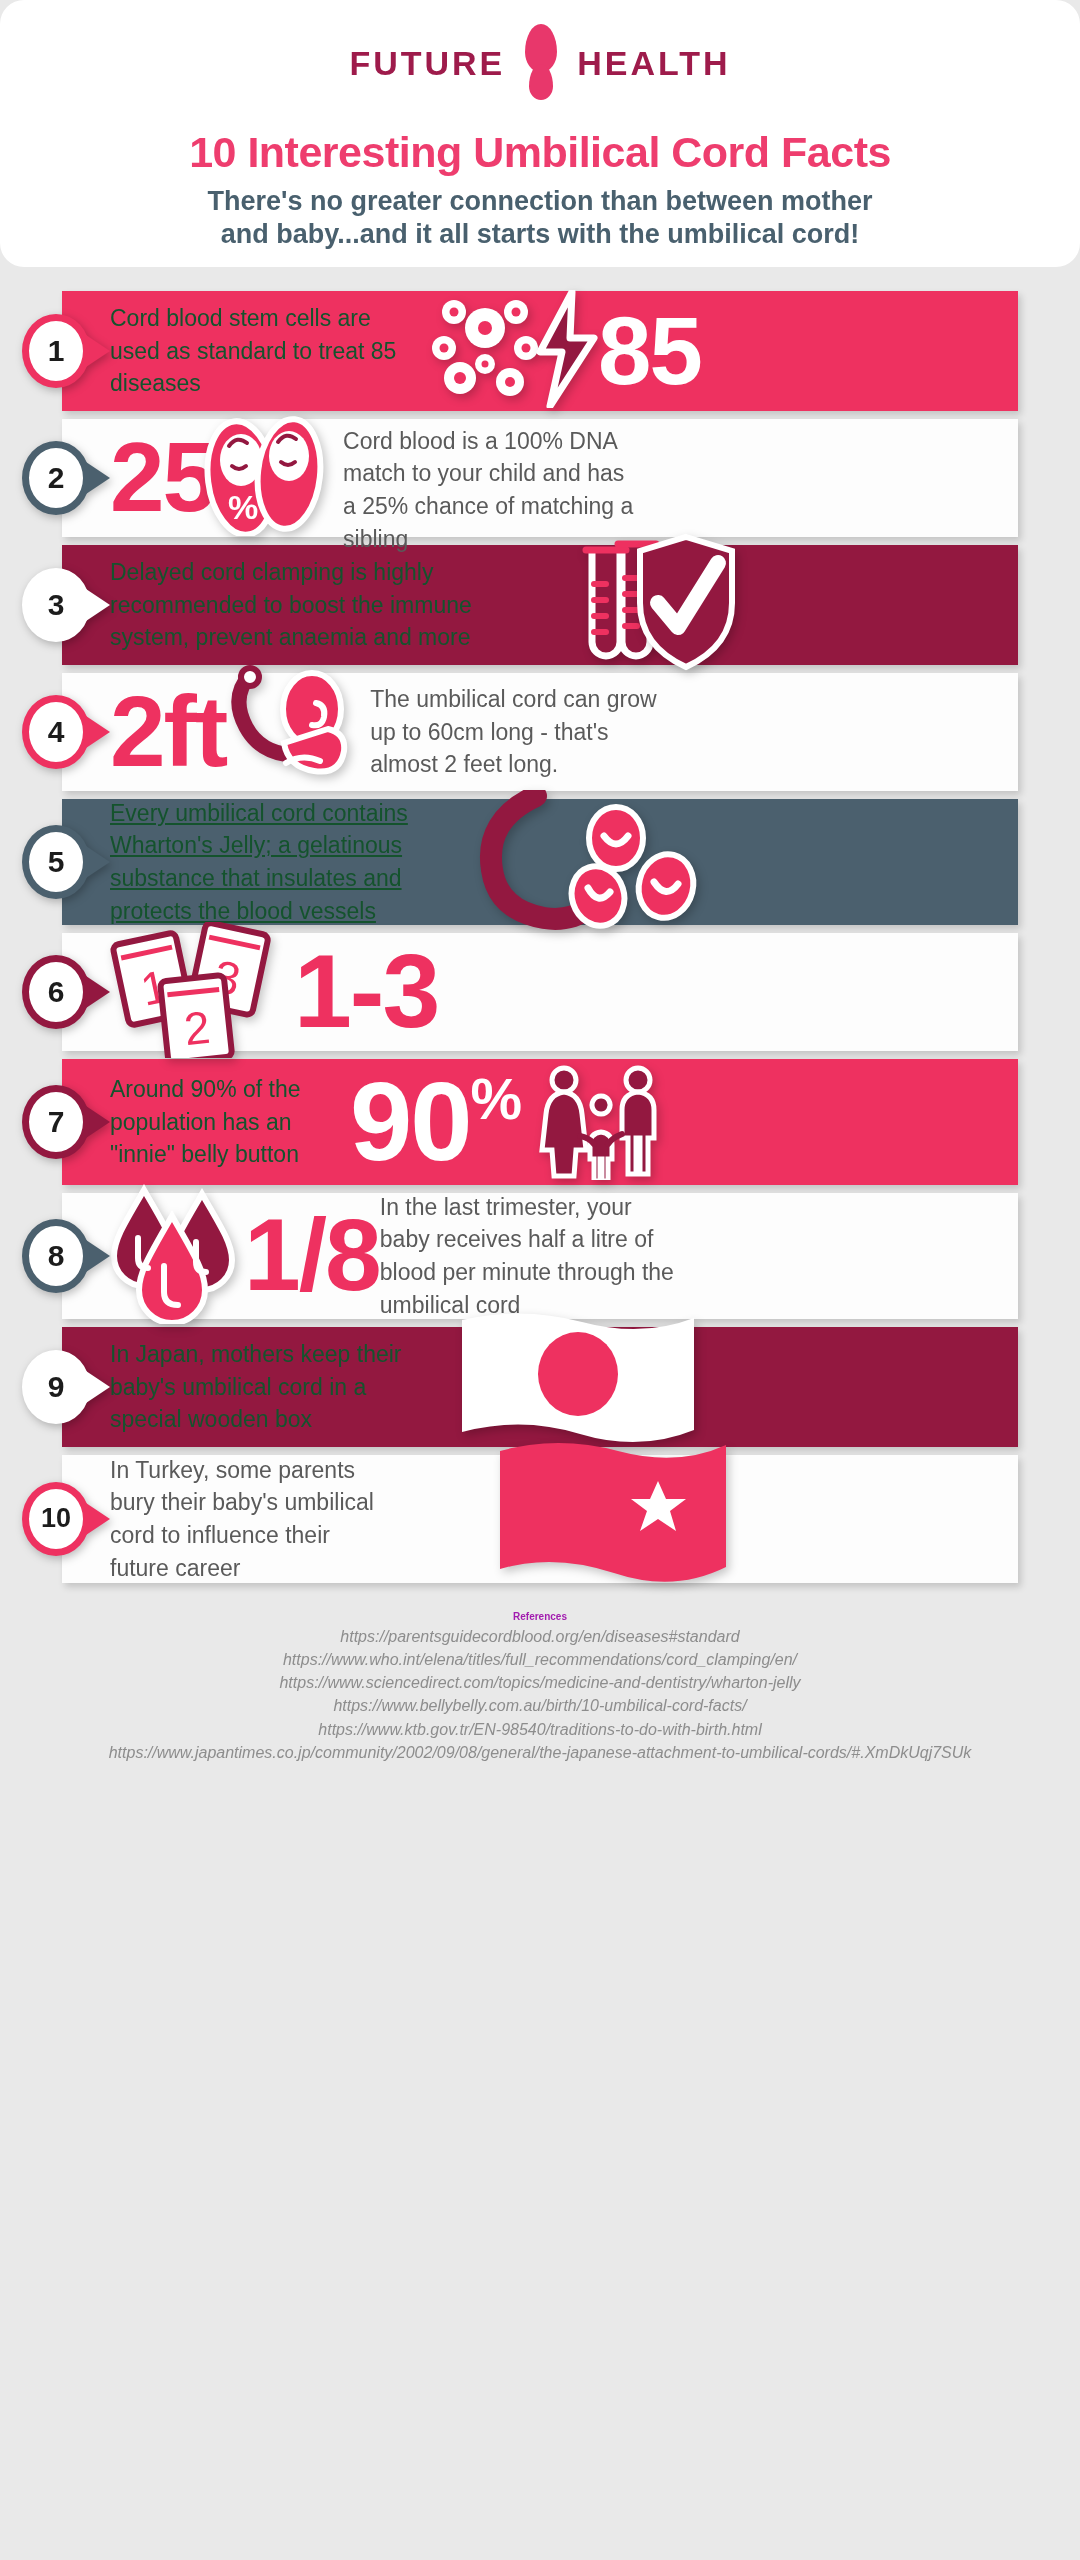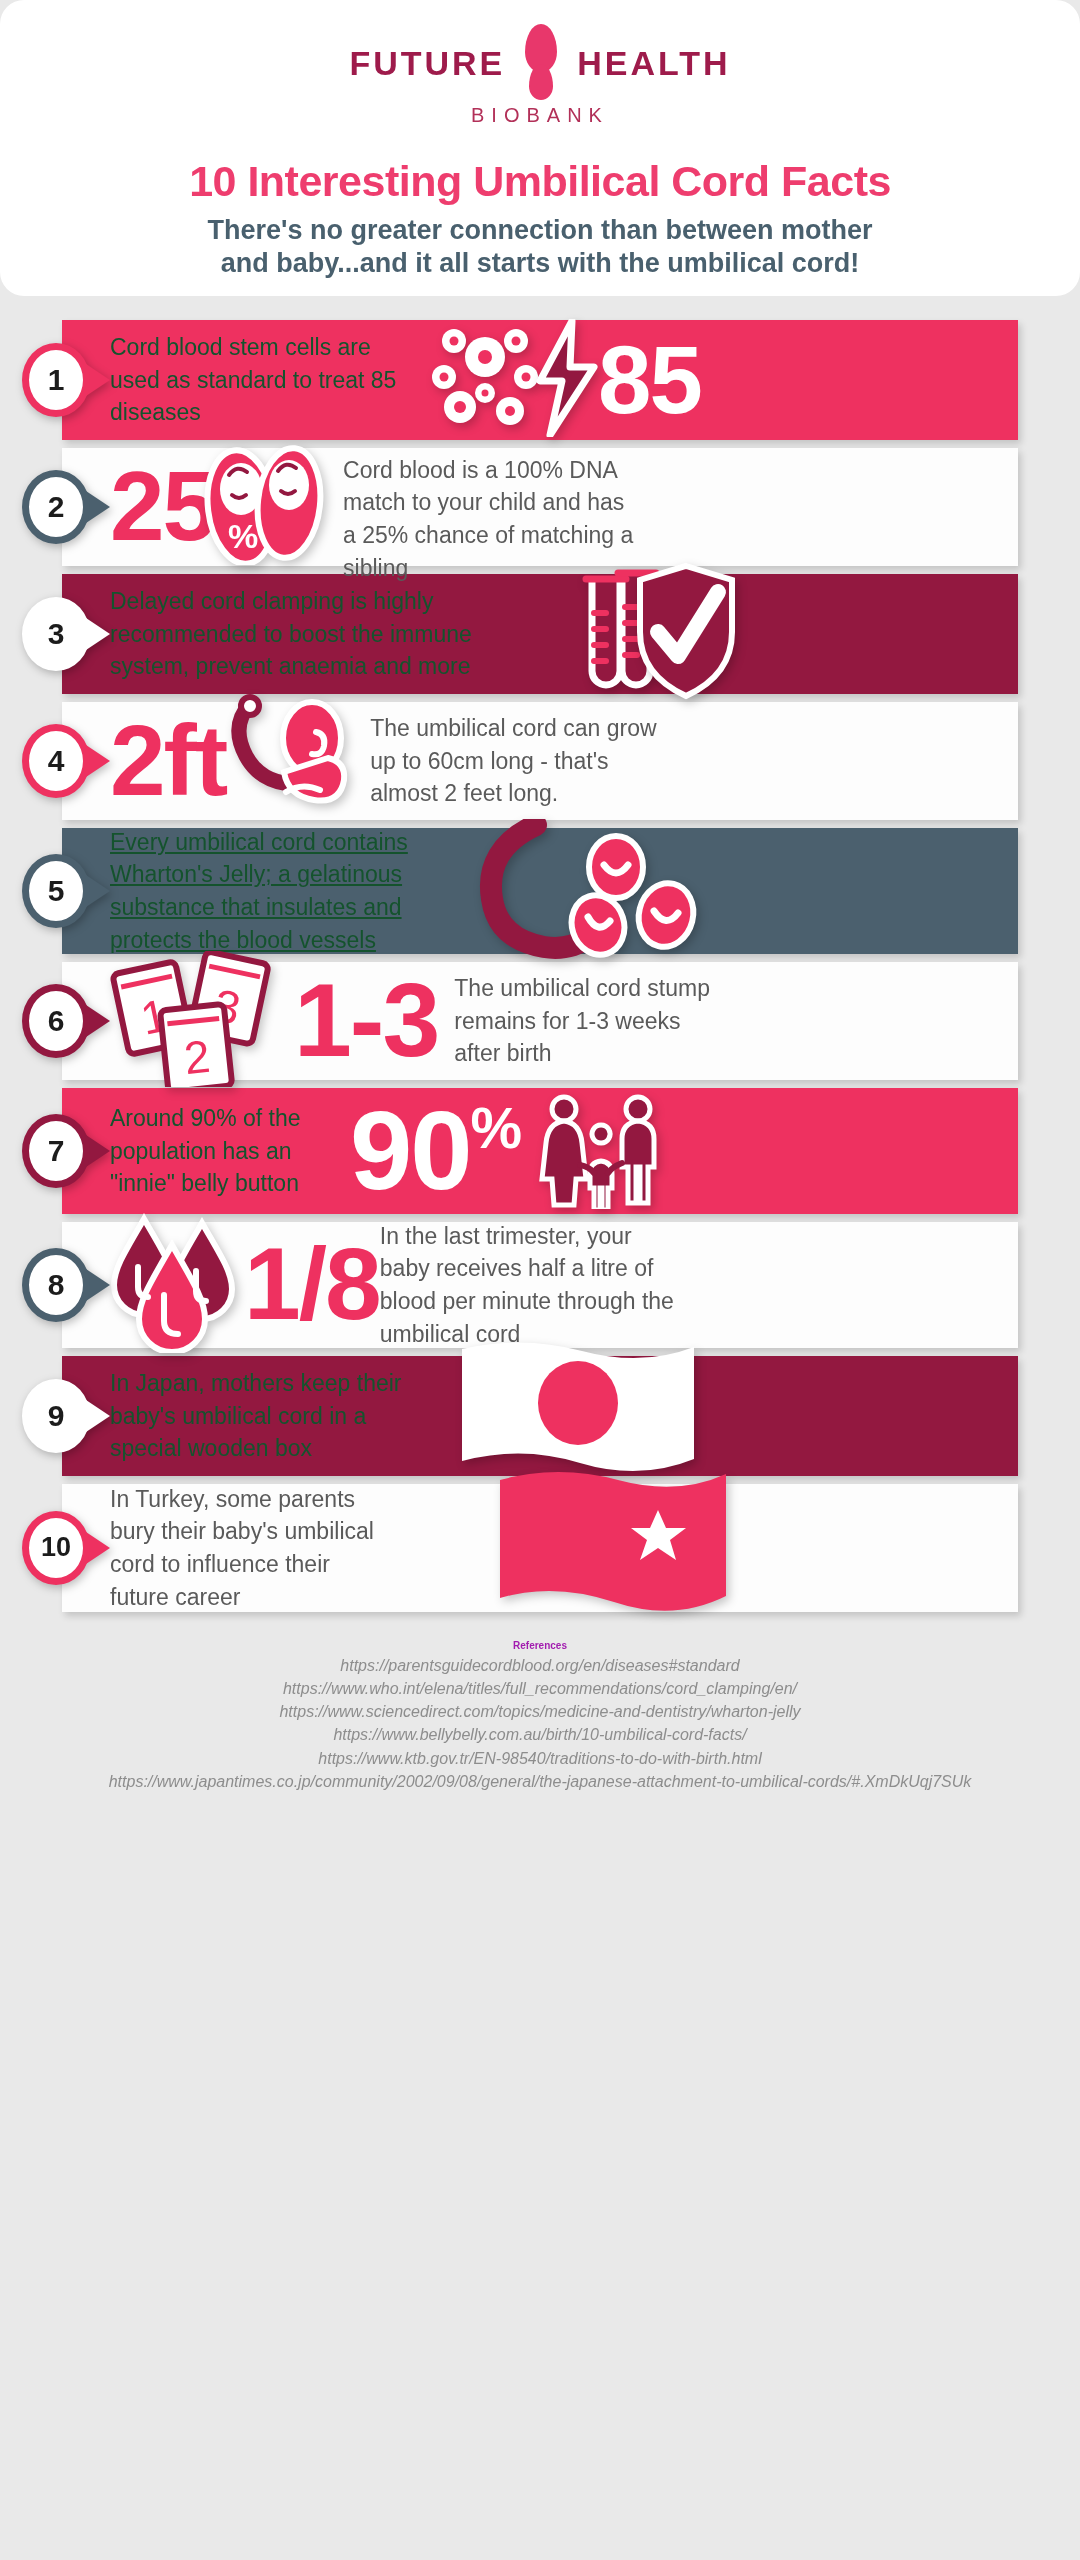--- a/index.html
+++ b/index.html
@@ -127,21 +127,20 @@
 
   <div class="header">
     <div class="logo-wrap">
       <span class="logo-word">FUTURE</span>
       <span class="logo-drop">
         <span class="top"></span>
           <span class="bot"></span>
       </span>
       <span class="logo-word">HEALTH</span>
     </div>
-    <div class="logo-sub">BIOBANK</div>
 
     <div class="title">10 Interesting Umbilical Cord Facts</div>
     <div class="subtitle">
       <div>There's no greater connection than between mother</div>
       <div>and baby...and it all starts with the umbilical cord!</div>
     </div>
   </div>
 
   <div class="fact" style="height:120px;margin-top:24px;">
     <div class="band pink"></div>
@@ -337,21 +336,20 @@
             </g>
             <g transform="rotate(-6 92 96)">
               <rect x="60" y="56" width="64" height="82" rx="6" fill="#ffffff" stroke="#931840" stroke-width="6"></rect>
               <path d="M66 70 h52" stroke="#ee3160" stroke-width="5"></path>
               <text x="92" y="122" font-family="Liberation Sans, sans-serif" font-size="46" fill="#ee3160" text-anchor="middle" stroke="none">2</text>
             </g>
           </g>
         </svg>
       </div>
       <div class="bignum pink" style="font-size:104px;margin-left:10px;">1-3</div>
-      <div class="ftext dark" style="width:260px;margin-left:16px;">The umbilical cord stump remains for 1-3 weeks after birth</div>
     </div>
   </div>
 
   <div class="fact" style="height:126px;">
     <div class="band pink"></div>
     <div class="badge b-maroon">
       <div class="tail"></div>
       <div class="ring">
           <span class="num">7</span>
         </div>

